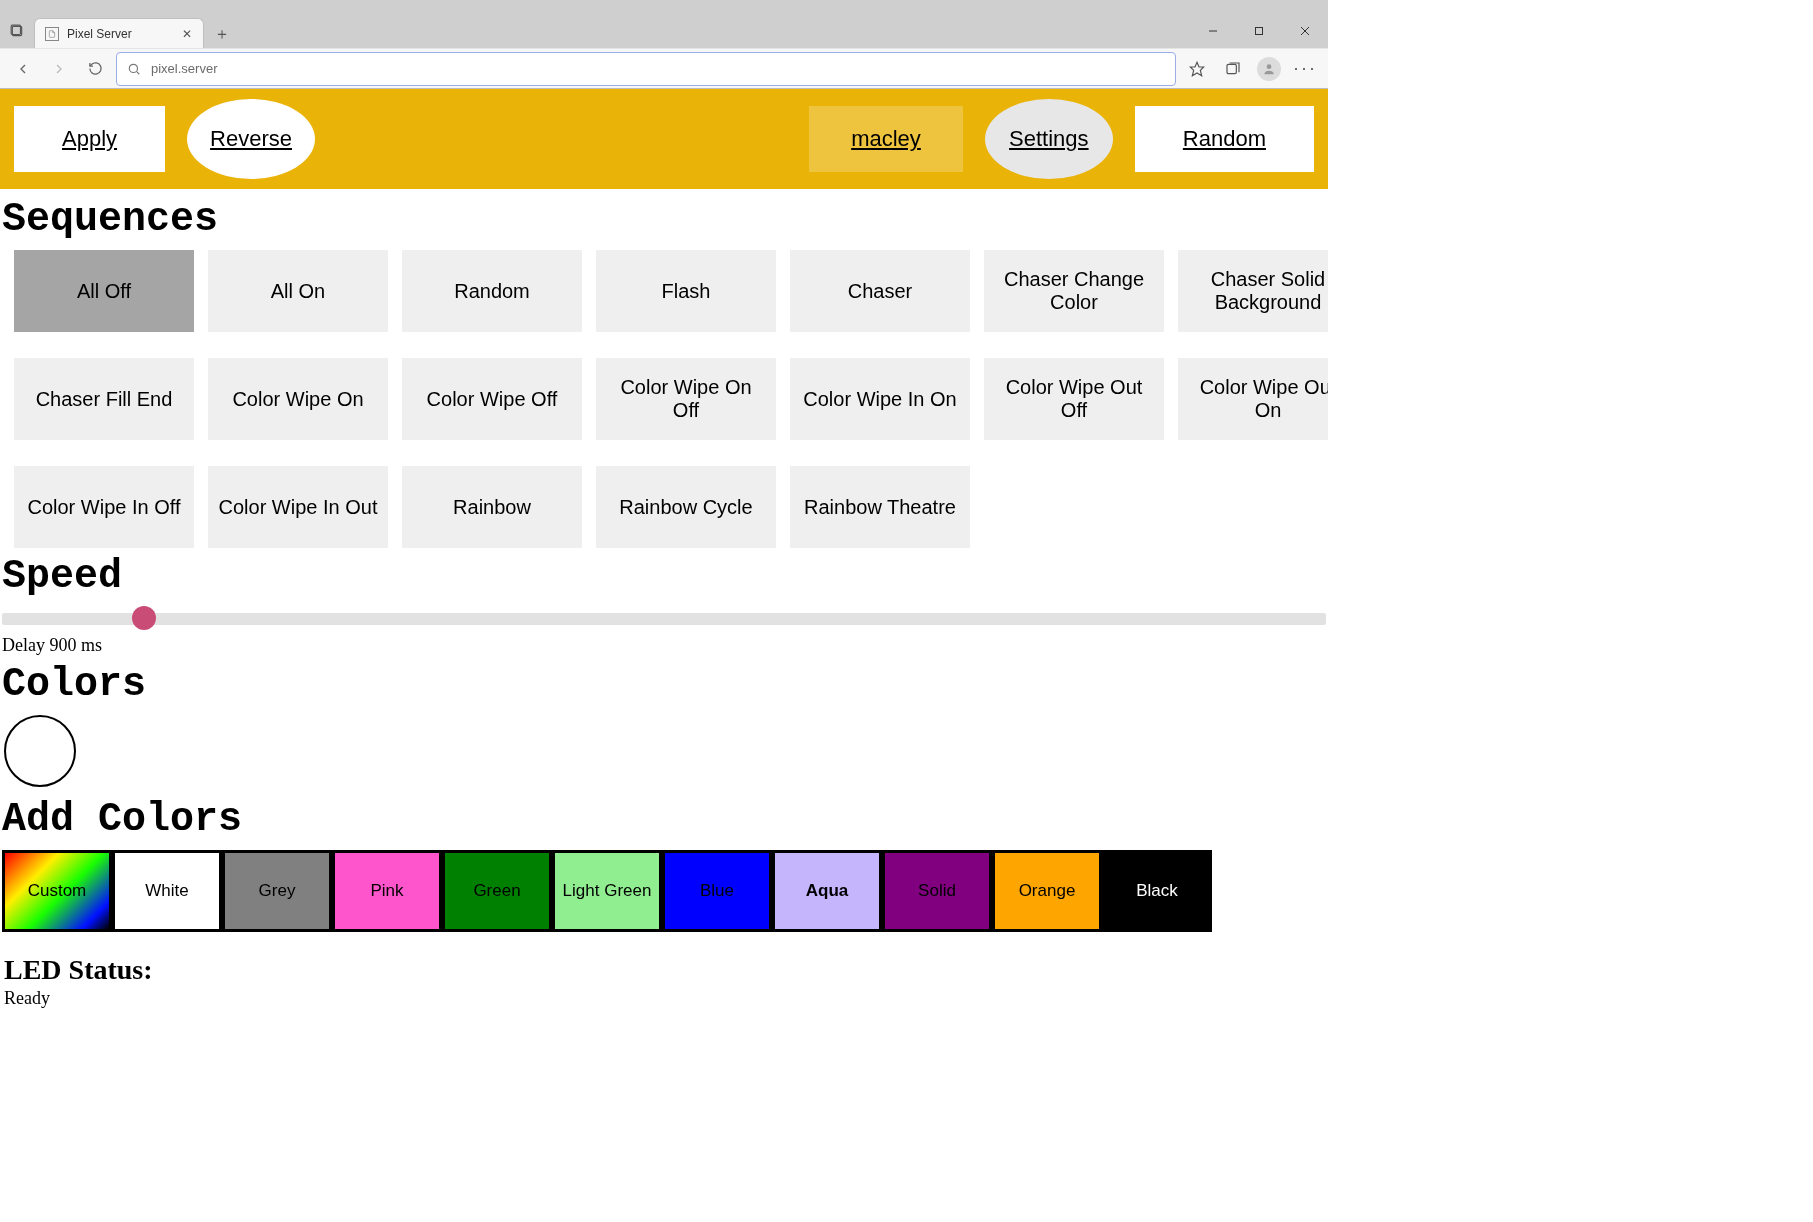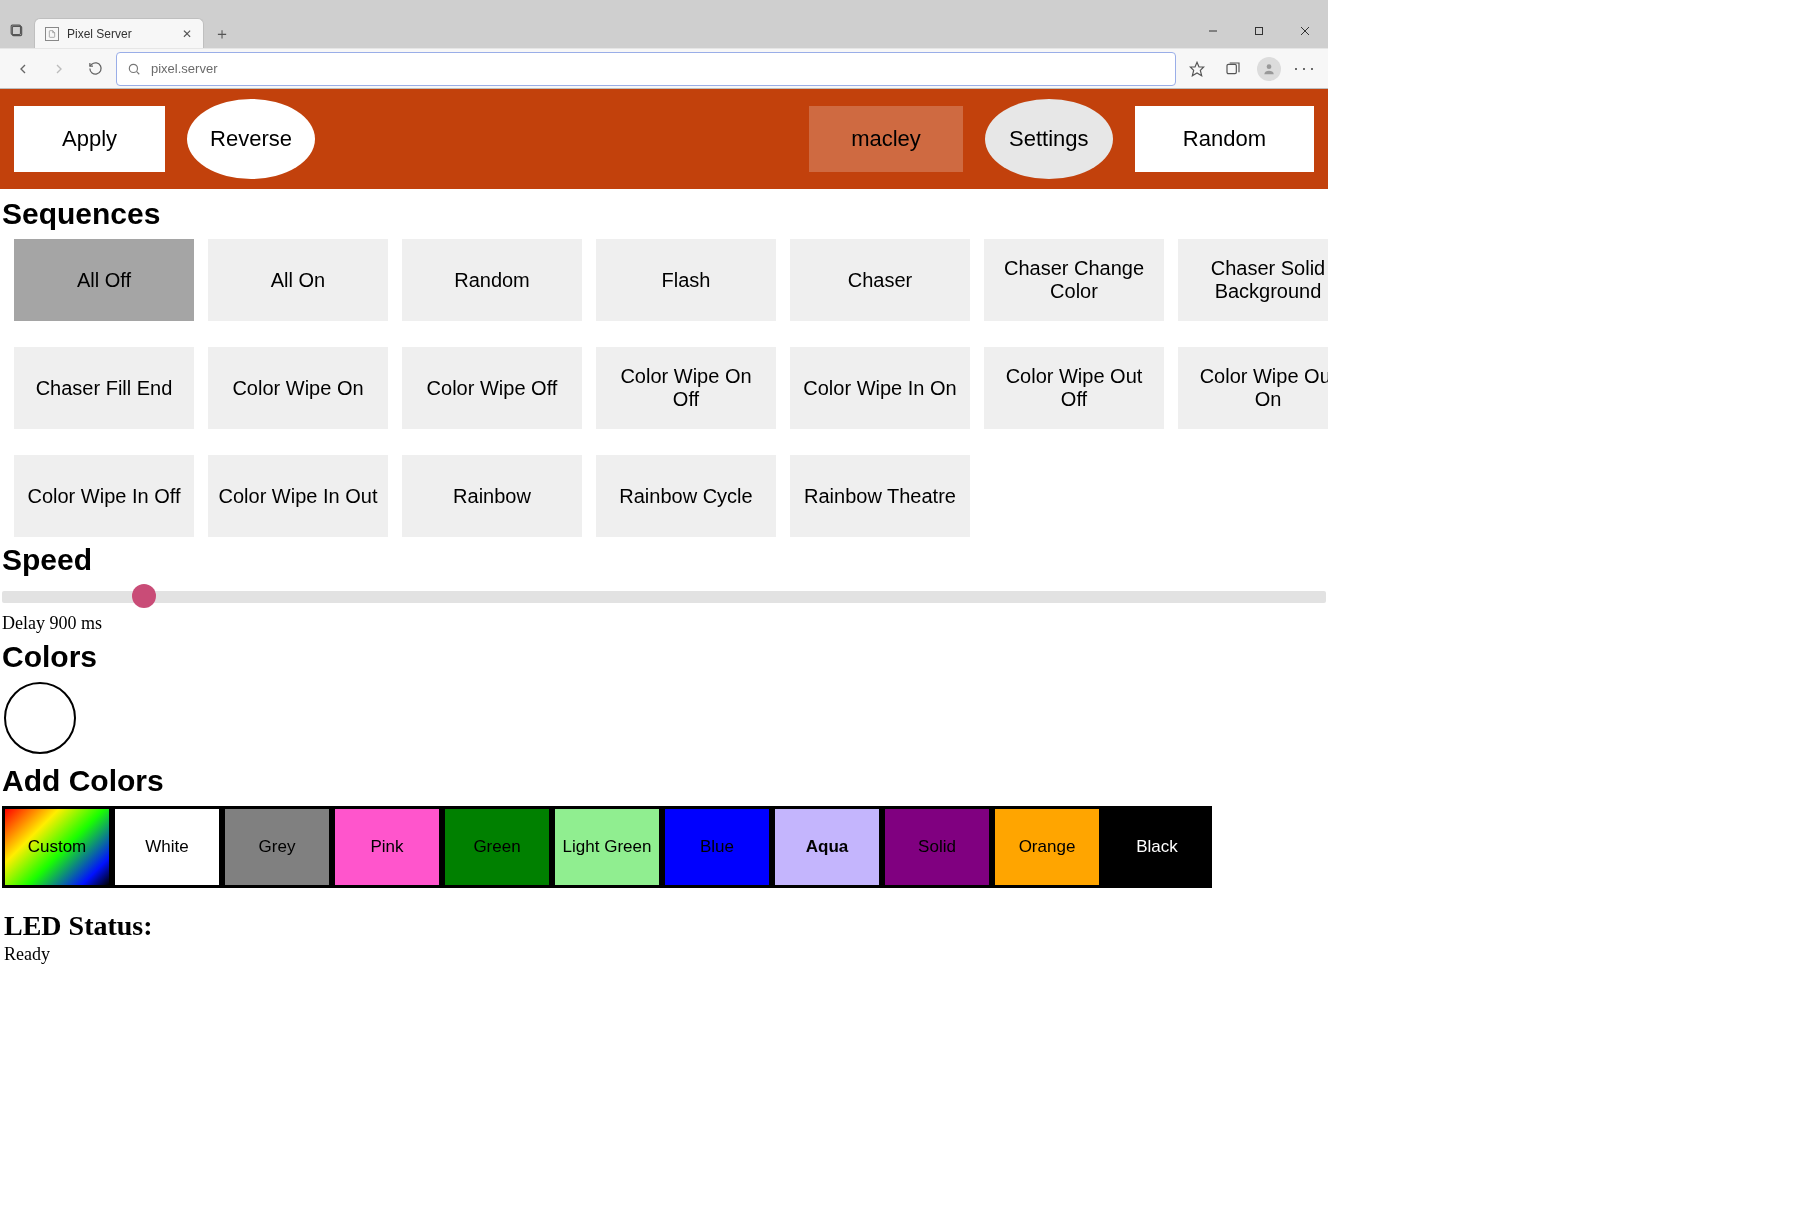--- a/index.html
+++ b/index.html
@@ -25,29 +25,29 @@
   .nav-btn{width:30px;height:30px;display:flex;align-items:center;justify-content:center;color:#666;border-radius:4px;}
   .nav-btn.disabled{color:#bcbcbc;}
   .addrbar{flex:1;height:34px;background:#fff;border:1px solid #9aaee8;border-radius:4px;display:flex;align-items:center;padding:0 10px;color:#666;}
   .addrbar .search-ico{width:14px;height:14px;margin-right:10px;color:#777;}
   .addrbar .url{font-size:13px;color:#6b6b6b;}
   .tool-icon{width:30px;height:30px;display:flex;align-items:center;justify-content:center;color:#555;}
   .avatar{width:24px;height:24px;border-radius:50%;background:#dcdcdc;display:flex;align-items:center;justify-content:center;color:#888;}
   .dots{font-size:18px;letter-spacing:2px;}
 
   
-  .header-bar{background:#c2410c;display:flex;align-items:center;padding:10px 14px;gap:22px;}
+  .header-bar{background:#eab308;display:flex;align-items:center;padding:10px 14px;gap:22px;text-decoration:underline;}
   .btn-rect{background:#fff;border:none;padding:20px 48px;font-size:22px;font-family:inherit;cursor:pointer;}
   .btn-ellipse{background:#fff;border:none;width:128px;height:80px;border-radius:50%;font-size:22px;font-family:inherit;cursor:pointer;display:flex;align-items:center;justify-content:center;}
   .user-chip{background:rgba(255,255,255,0.22);color:#000;padding:20px 42px;font-size:22px;}
   .btn-ellipse.grey{background:#e7e7e7;}
   .right-group{margin-left:auto;display:flex;align-items:center;gap:22px;}
 
   .content{padding:2px 2px 20px 2px;}
-  h2.section{font-family:Liberation Sans, sans-serif;font-weight:700;font-size:30px;margin:6px 0 8px 0;}
+  h2.section{font-family:Liberation Mono, monospace;font-weight:700;font-size:40px;margin:6px 0 8px 0;}
   .seq-grid{display:grid;grid-template-columns:repeat(7, 180px);gap:26px 14px;padding-left:12px;}
   .seq-btn{height:82px;background:#efefef;border:none;font-size:20px;display:flex;align-items:center;justify-content:center;text-align:center;padding:0 10px;cursor:pointer;font-family:inherit;}
   .seq-btn.selected{background:#a5a5a5;}
 
   .slider-wrap{position:relative;height:24px;margin-top:4px;}
   .slider-track{position:absolute;top:6px;left:0;right:0;height:12px;background:#e2e2e2;border-radius:2px;}
   .slider-thumb{position:absolute;top:-1px;width:24px;height:24px;border-radius:50%;background:#c94c77;left:130px;}
   .delay-text{font-family:"Times New Roman",serif;font-size:18px;margin-top:4px;}
 
   .color-swatch{width:72px;height:72px;border-radius:50%;border:2px solid #000;background:#fff;margin:6px 0 10px 2px;}

